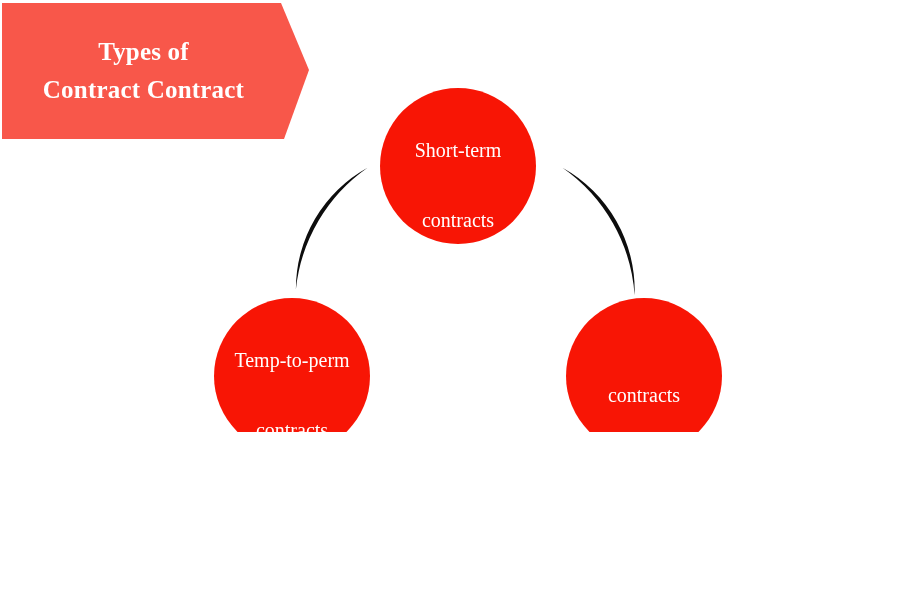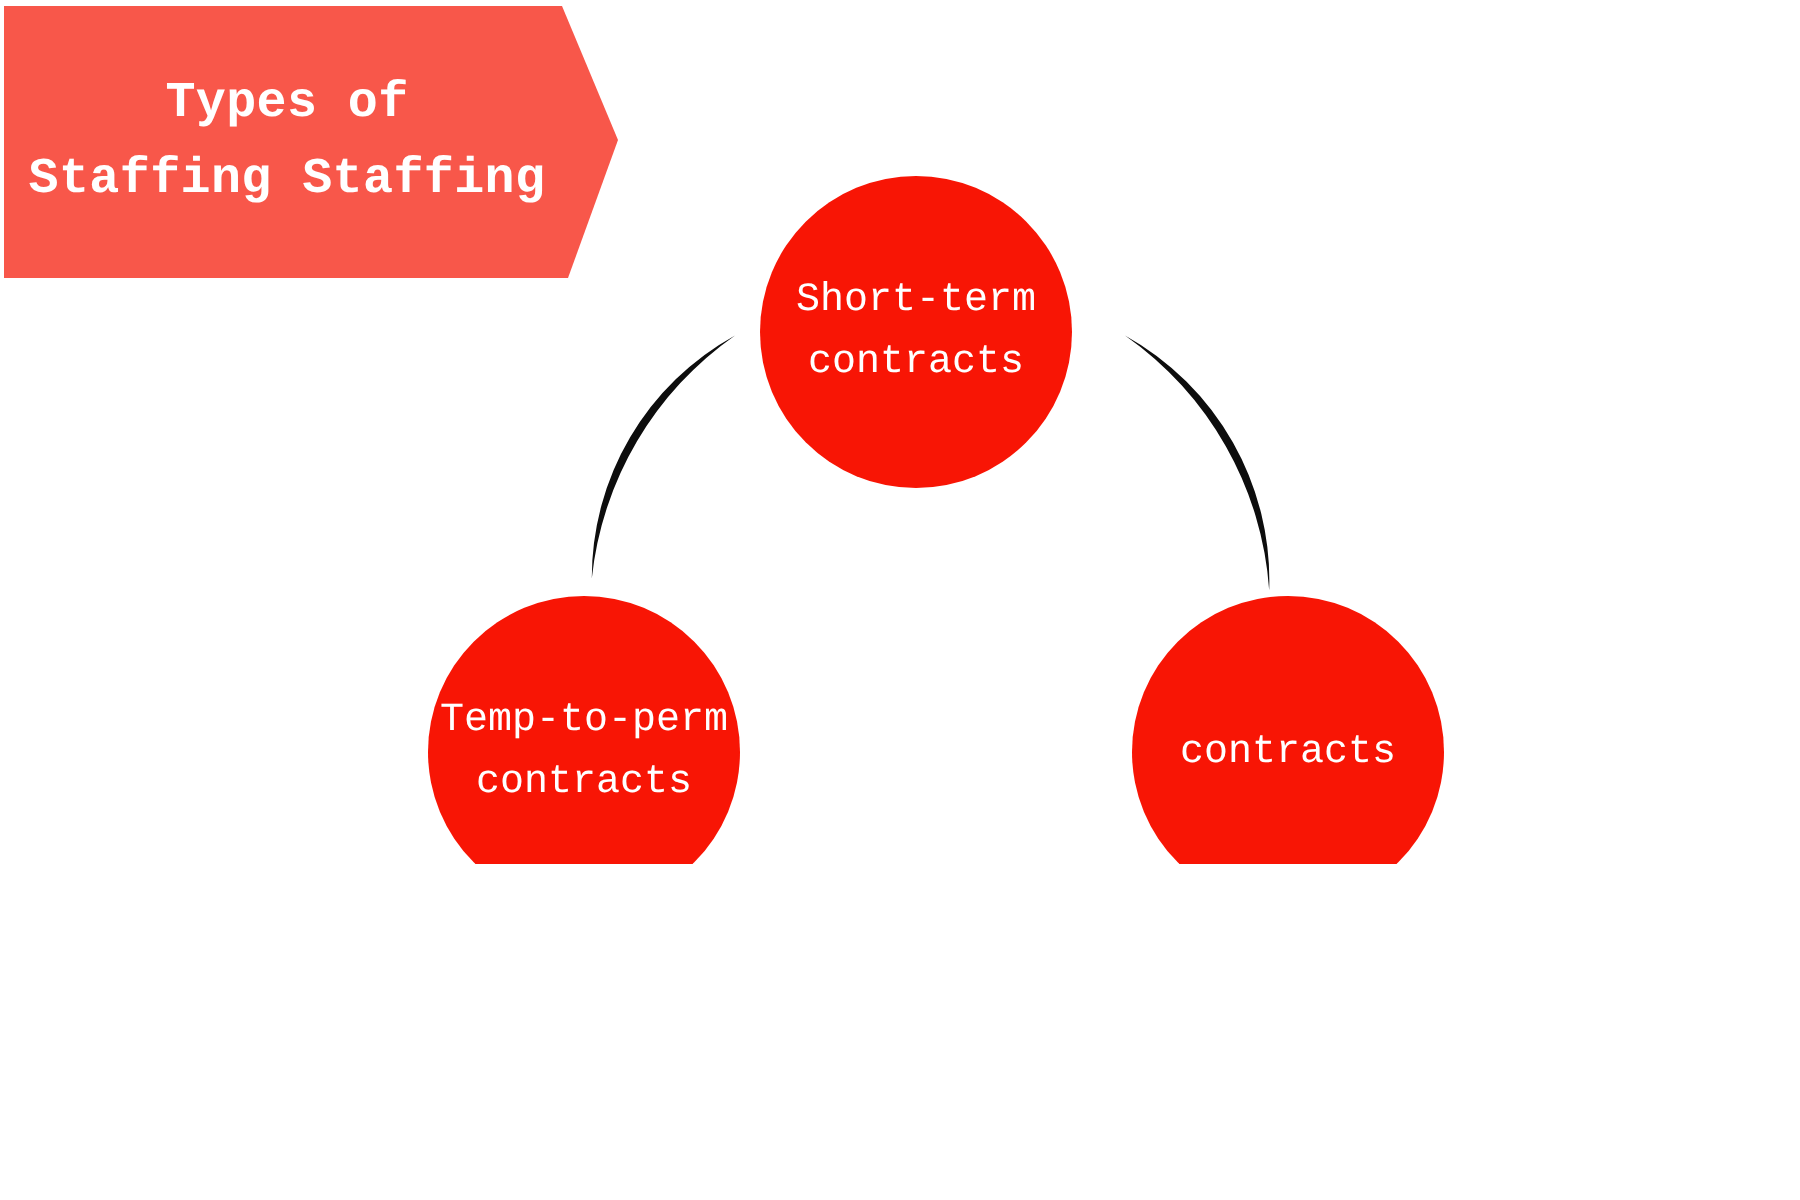--- a/index.html
+++ b/index.html
@@ -6,21 +6,21 @@
     margin: 0;
     padding: 0;
     background: #ffffff;
   }
   .canvas {
     position: relative;
     width: 900px;
     height: 432px;
     background: var(--color-background, #ffffff);
     overflow: hidden;
-    font-family: Liberation Mono, monospace;
+    font-family: Liberation Serif, serif;
   }
 
   
   .banner {
     position: absolute;
     left: 0;
     top: 0;
     width: 312px;
     height: 142px;
     background: var(--color-banner, #F8574A);
@@ -68,33 +68,34 @@
     align-items: center;
     justify-content: center;
   }
   .node-line {
     display: block;
     text-align: center;
     color: var(--color-text, #ffffff);
     font-size: 20px;
     font-weight: 400;
     line-height: 31px;
+    margin-top: 39px;
   }
   .node-top   { left: 380px; top: 88px;  }
   .node-left  { left: 214px; top: 298px; }
   .node-right { left: 566px; top: 298px; }
 </style>
 </head>
 <body>
 
 <div class="canvas">
 
   <div class="banner">
     <span class="banner-line">Types of</span>
-    <span class="banner-line">Staffing Staffing</span>
+    <span class="banner-line">Contract Contract</span>
   </div>
 
   <svg class="arcs" viewBox="0 0 900 600" xmlns="http://www.w3.org/2000/svg">
     <path d="M 295.9 289.2 A 138.4 138.4 0 0 1 367.5 167.7 A 170 170 0 0 0 295.9 289.2 Z"></path>
     <path d="M 562.5 167.7 A 140.3 140.3 0 0 1 634.6 295.1 A 170 170 0 0 0 562.5 167.7 Z"></path>
     <path d="M 560.1 447.9 A 153.2 153.2 0 0 1 369.9 447.9 A 170 170 0 0 0 560.1 447.9 Z"></path>
   </svg>
 
   <div class="node node-top">
     <span class="node-line">Short-term</span>

